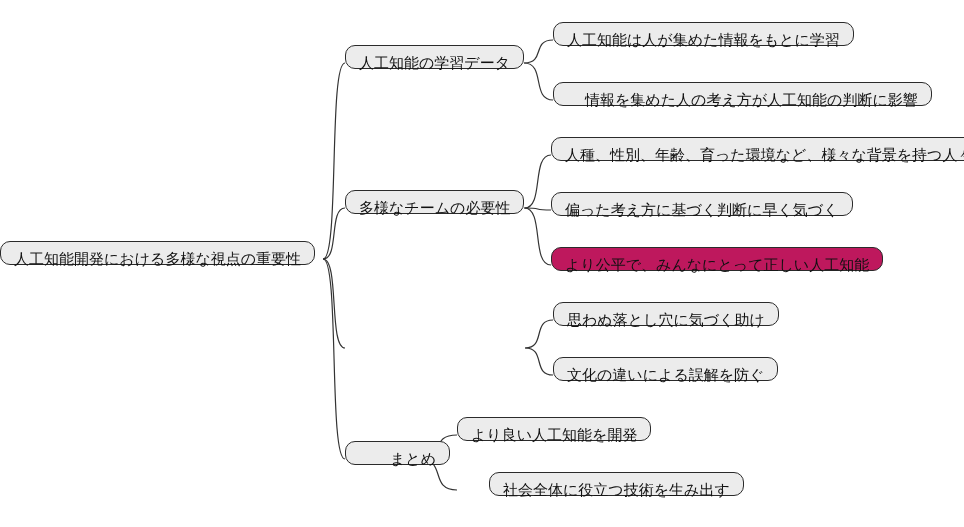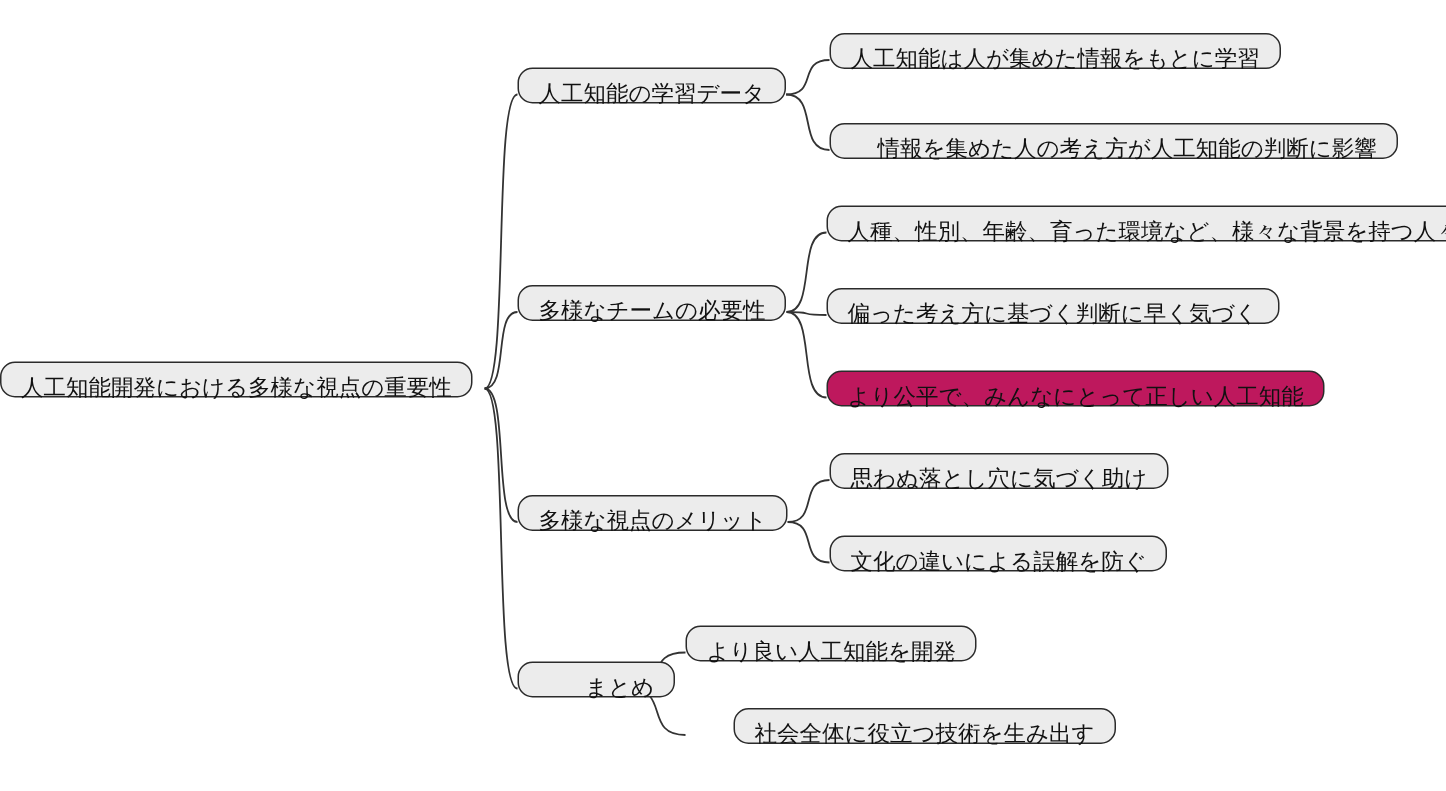--- a/index.html
+++ b/index.html
@@ -72,21 +72,20 @@
       <path d="M 525.109375 348 C 546.02734375 348, 532.08203125 320, 553 320" fill="none" stroke="#333333" stroke-width="1.2"></path>
       <path d="M 525.109375 348 C 546.02734375 348, 532.08203125 375, 553 375" fill="none" stroke="#333333" stroke-width="1.2"></path>
       <path d="M 419.0625 459 C 447.515625 459, 428.546875 435, 457 435" fill="none" stroke="#333333" stroke-width="1.2"></path>
       <path d="M 419.0625 459 C 447.515625 459, 428.546875 490, 457 490" fill="none" stroke="#333333" stroke-width="1.2"></path>
     </svg>
 
   <div class="node" id="node-root" style="background: rgb(236, 236, 236); border-color: rgb(43, 43, 43); color: rgb(17, 17, 17);">人工知能開発における多様な視点の重要性</div>
 
   <div class="node" id="node-b1" style="background: rgb(236, 236, 236); border-color: rgb(43, 43, 43); color: rgb(17, 17, 17);">人工知能の学習データ</div>
   <div class="node" id="node-b2" style="background: rgb(236, 236, 236); border-color: rgb(43, 43, 43); color: rgb(17, 17, 17);">多様なチームの必要性</div>
-  <div class="node" id="node-b3" style="background: rgb(236, 236, 236); border-color: rgb(43, 43, 43); color: rgb(17, 17, 17);">多様な視点のメリット</div>
   <div class="node" id="node-b4" style="background: rgb(236, 236, 236); border-color: rgb(43, 43, 43); color: rgb(17, 17, 17);">まとめ</div>
 
   <div class="node" id="node-l1a" style="background: rgb(236, 236, 236); border-color: rgb(43, 43, 43); color: rgb(17, 17, 17);">人工知能は人が集めた情報をもとに学習</div>
   <div class="node" id="node-l1b" style="background: rgb(236, 236, 236); border-color: rgb(43, 43, 43); color: rgb(17, 17, 17);">情報を集めた人の考え方が人工知能の判断に影響</div>
 
   <div class="node" id="node-l2a" style="background: rgb(236, 236, 236); border-color: rgb(43, 43, 43); color: rgb(17, 17, 17);">人種、性別、年齢、育った環境など、様々な背景を持つ人々</div>
   <div class="node" id="node-l2b" style="background: rgb(236, 236, 236); border-color: rgb(43, 43, 43); color: rgb(17, 17, 17);">偏った考え方に基づく判断に早く気づく</div>
   <div class="node" id="node-l2c" style="background: #be185d; border-color: rgb(43, 43, 43); color: rgb(17, 17, 17);">より公平で、みんなにとって正しい人工知能</div>
 
   <div class="node" id="node-l3a" style="background: rgb(236, 236, 236); border-color: rgb(43, 43, 43); color: rgb(17, 17, 17);">思わぬ落とし穴に気づく助け</div>

